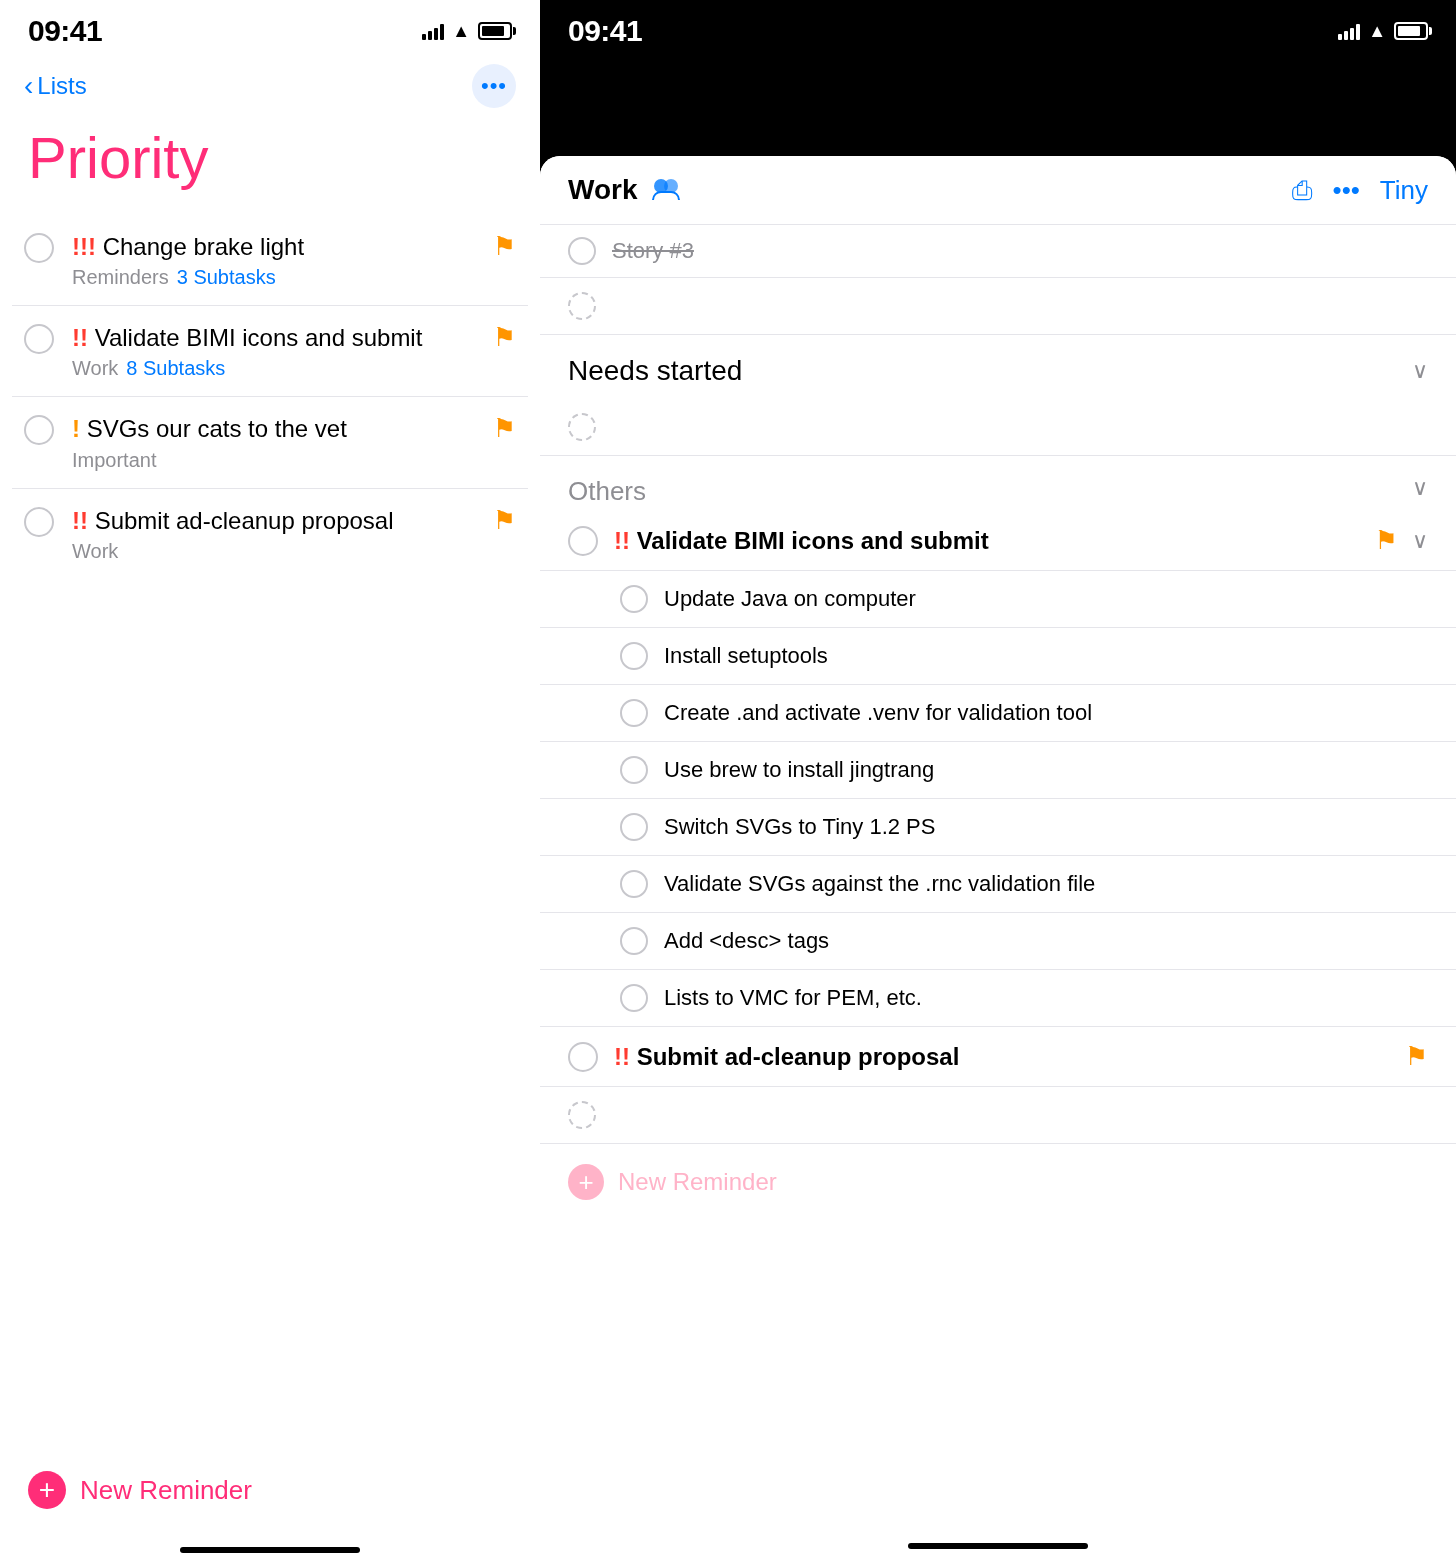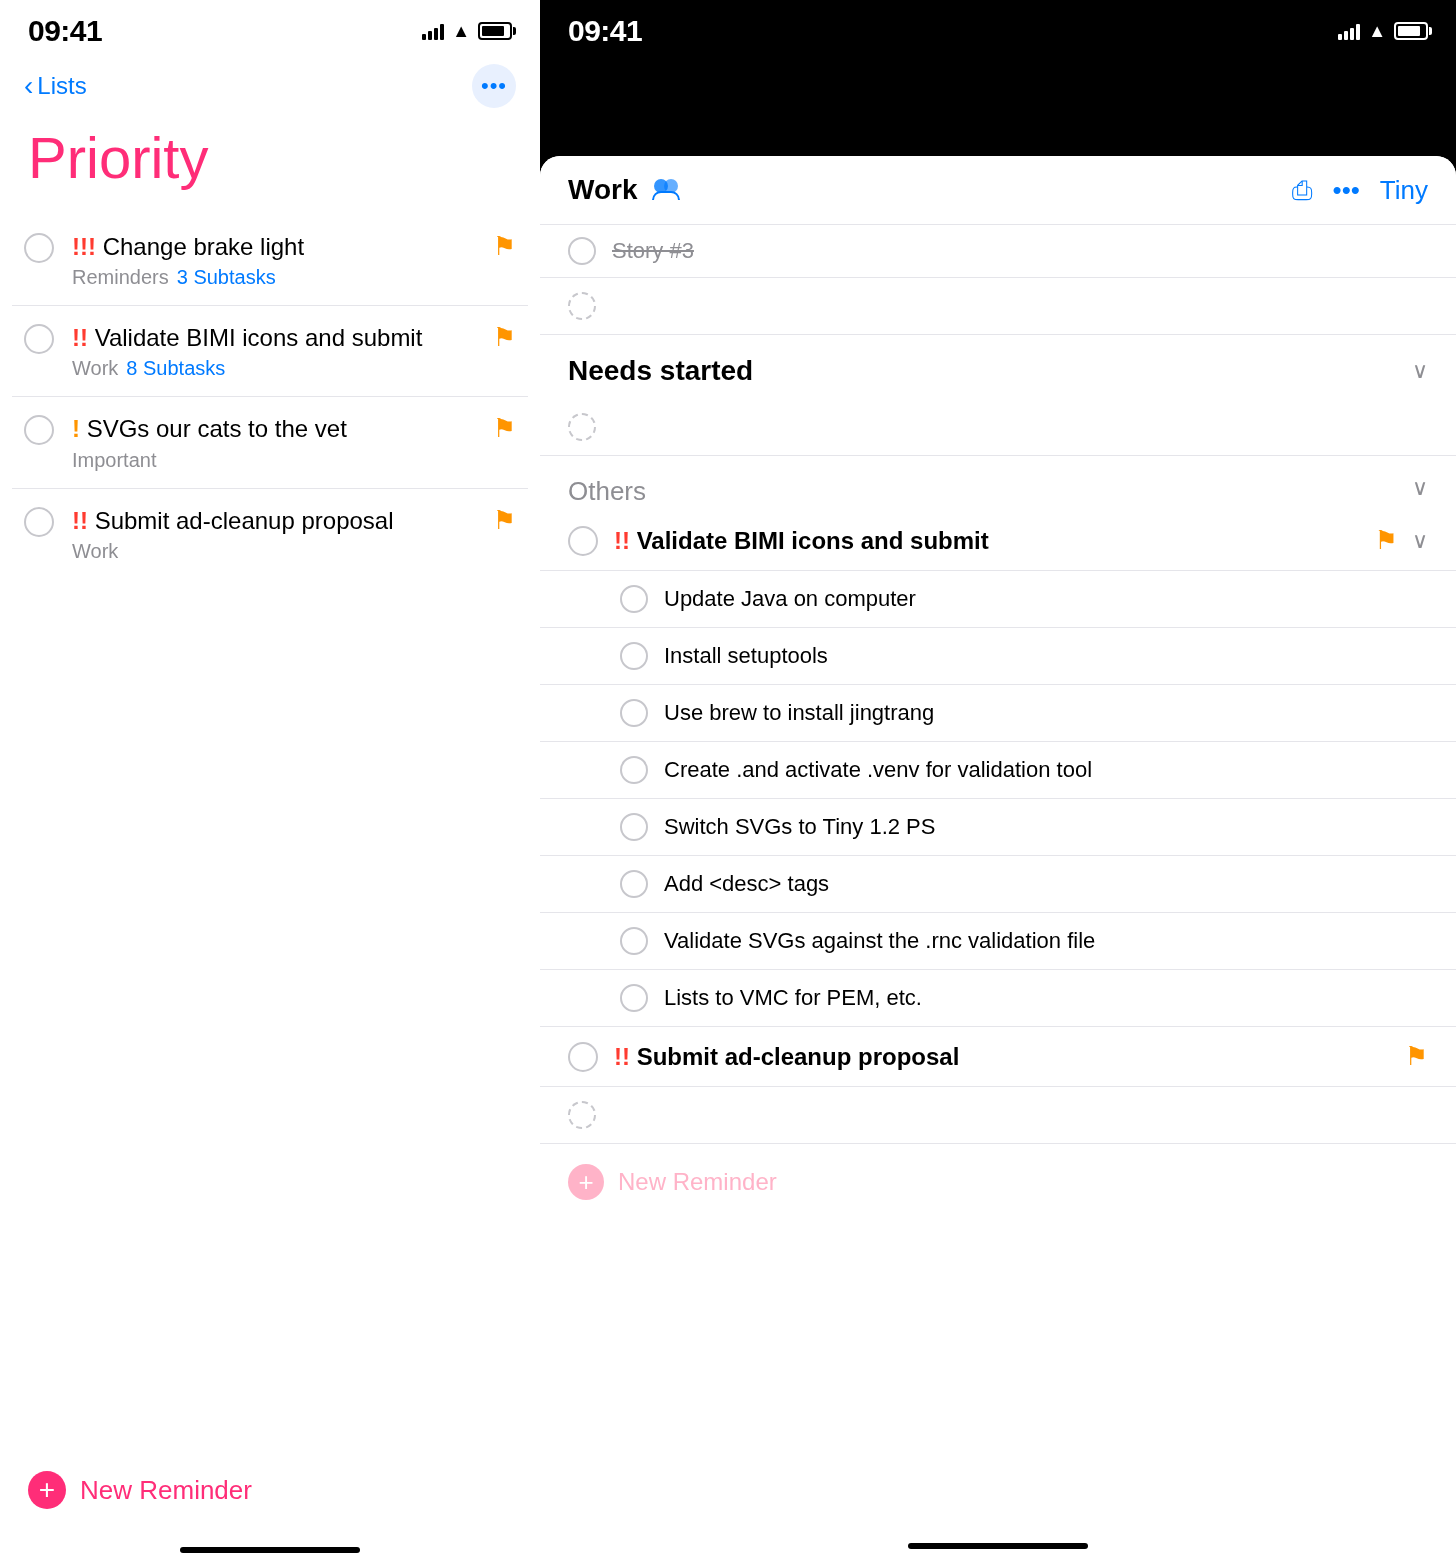--- a/index.html
+++ b/index.html
@@ -337,21 +337,21 @@
 
     
     .section-header {
       display: flex;
       justify-content: space-between;
       align-items: center;
       padding: 20px 28px 12px;
     }
     .section-title {
       font-size: 28px;
-      font-weight: 700;
+      font-weight: 400;
       color: #000;
     }
     .section-chevron {
       font-size: 22px;
       color: #8E8E93;
       cursor: pointer;
     }
     .others-title {
       font-size: 26px;
       font-weight: 400;
@@ -673,37 +673,37 @@
       <div class="sub-item">
         <div class="sub-checkbox"></div>
         <span class="sub-title">Update Java on computer</span>
       </div>
       <div class="sub-item">
         <div class="sub-checkbox"></div>
         <span class="sub-title">Install setuptools</span>
       </div>
       <div class="sub-item">
         <div class="sub-checkbox"></div>
-        <span class="sub-title">Use brew to install jingtrang</span>
+        <span class="sub-title">Create .and activate .venv for validation tool</span>
       </div>
       <div class="sub-item">
         <div class="sub-checkbox"></div>
-        <span class="sub-title">Create .and activate .venv for validation tool</span>
+        <span class="sub-title">Use brew to install jingtrang</span>
       </div>
       <div class="sub-item">
         <div class="sub-checkbox"></div>
         <span class="sub-title">Switch SVGs to Tiny 1.2 PS</span>
       </div>
       <div class="sub-item">
         <div class="sub-checkbox"></div>
-        <span class="sub-title">Add &lt;desc&gt; tags</span>
+        <span class="sub-title">Validate SVGs against the .rnc validation file</span>
       </div>
       <div class="sub-item">
         <div class="sub-checkbox"></div>
-        <span class="sub-title">Validate SVGs against the .rnc validation file</span>
+        <span class="sub-title">Add &lt;desc&gt; tags</span>
       </div>
       <div class="sub-item">
         <div class="sub-checkbox"></div>
         <span class="sub-title">Lists to VMC for PEM, etc.</span>
       </div>
 
       <div class="submit-task">
         <div class="submit-checkbox"></div>
         <span class="submit-title">
           <span class="priority-mark-double">!!</span>

